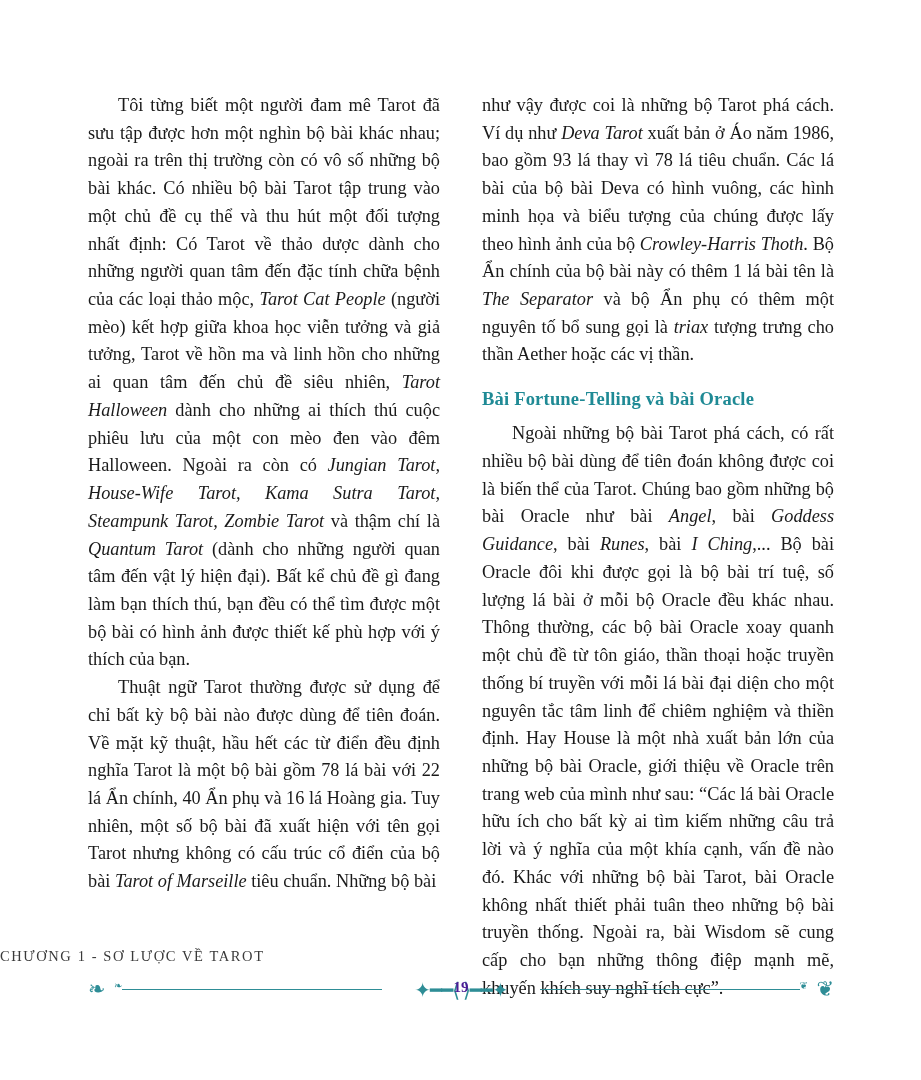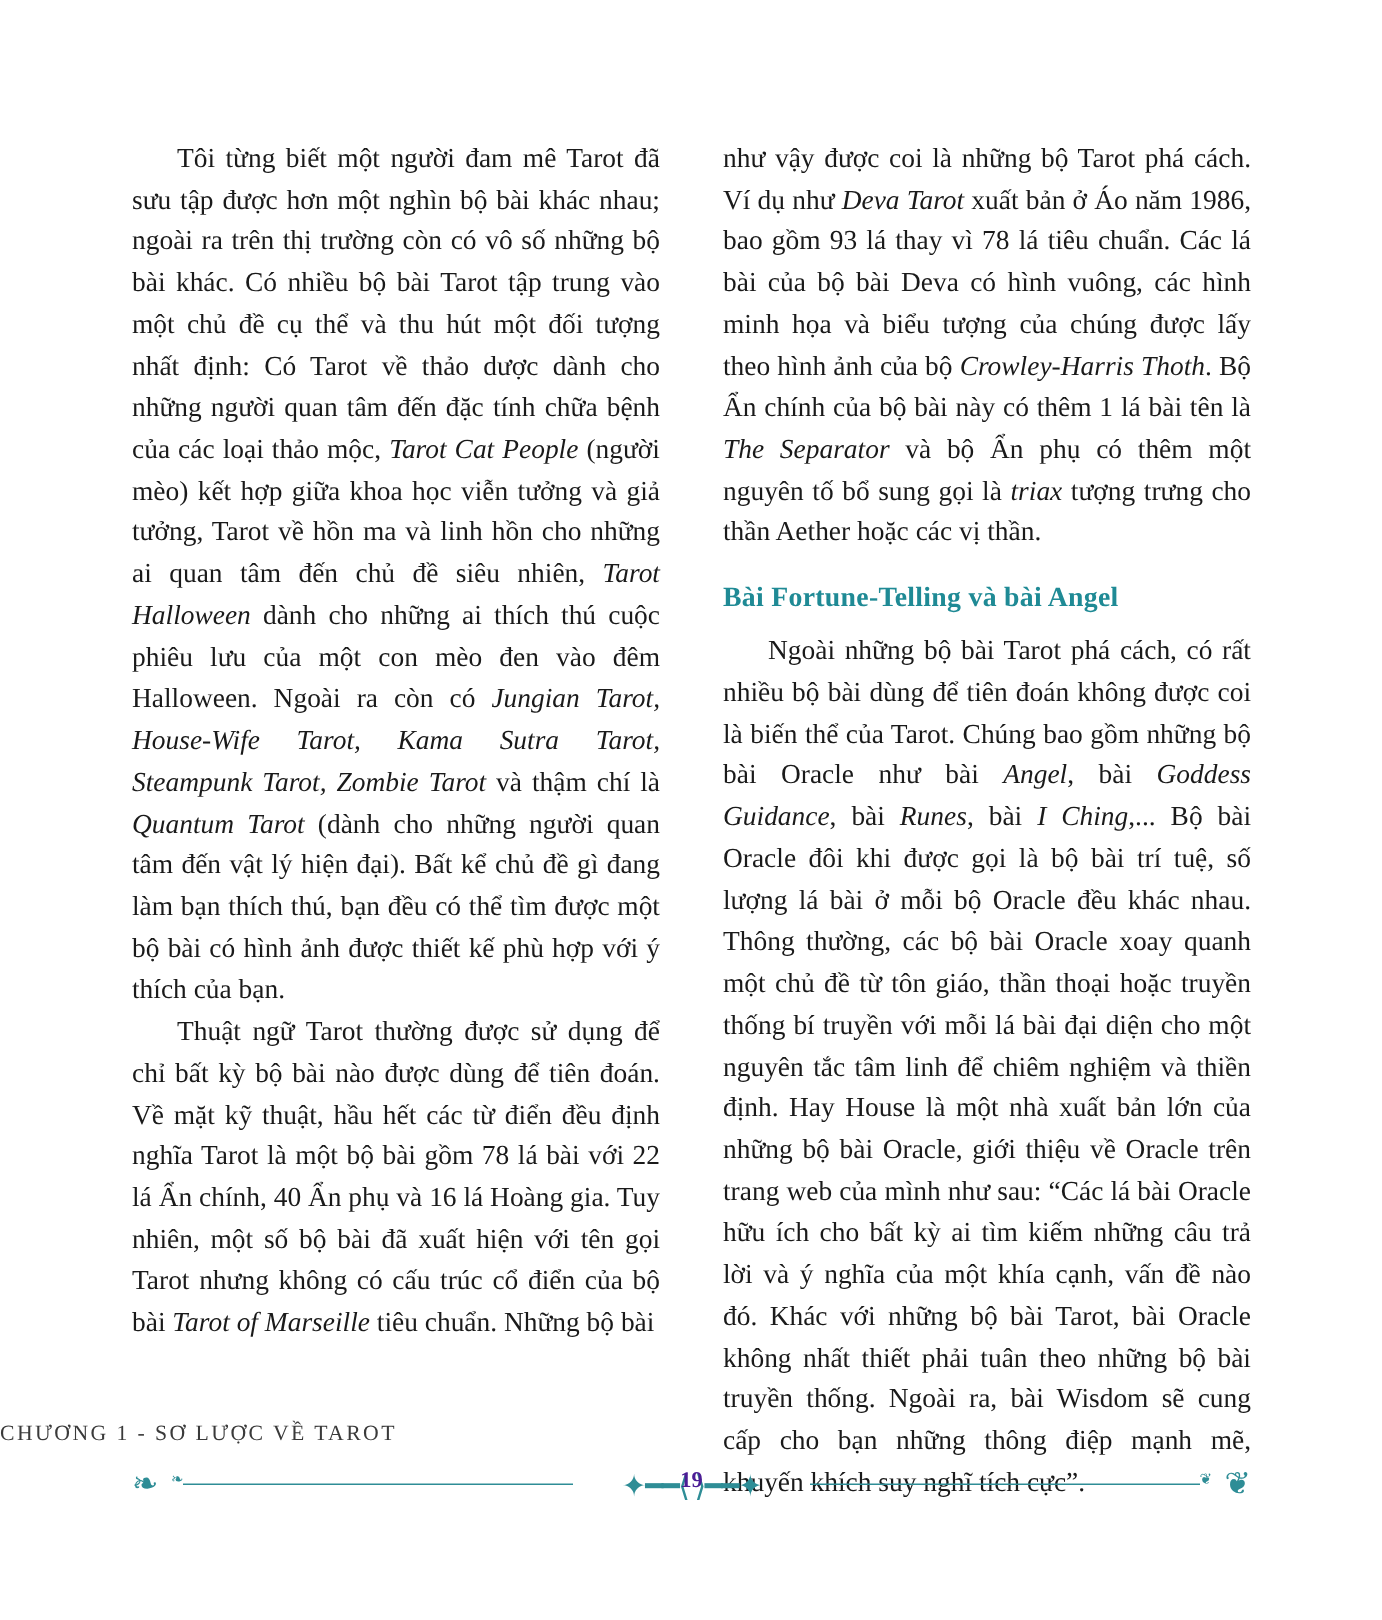--- a/index.html
+++ b/index.html
@@ -151,21 +151,21 @@
 
   <div class="columns">
 
     <div class="col">
       <p class="body-text">Tôi từng biết một người đam mê Tarot đã sưu tập được hơn một nghìn bộ bài khác nhau; ngoài ra trên thị trường còn có vô số những bộ bài khác. Có nhiều bộ bài Tarot tập trung vào một chủ đề cụ thể và thu hút một đối tượng nhất định: Có Tarot về thảo dược dành cho những người quan tâm đến đặc tính chữa bệnh của các loại thảo mộc, <em>Tarot Cat People</em> (người mèo) kết hợp giữa khoa học viễn tưởng và giả tưởng, Tarot về hồn ma và linh hồn cho những ai quan tâm đến chủ đề siêu nhiên, <em>Tarot Halloween</em> dành cho những ai thích thú cuộc phiêu lưu của một con mèo đen vào đêm Halloween. Ngoài ra còn có <em>Jungian Tarot, House-Wife Tarot, Kama Sutra Tarot, Steampunk Tarot, Zombie Tarot</em> và thậm chí là <em>Quantum Tarot</em> (dành cho những người quan tâm đến vật lý hiện đại). Bất kể chủ đề gì đang làm bạn thích thú, bạn đều có thể tìm được một bộ bài có hình ảnh được thiết kế phù hợp với ý thích của bạn.</p>
       <p class="body-text">Thuật ngữ Tarot thường được sử dụng để chỉ bất kỳ bộ bài nào được dùng để tiên đoán. Về mặt kỹ thuật, hầu hết các từ điển đều định nghĩa Tarot là một bộ bài gồm 78 lá bài với 22 lá Ẩn chính, 40 Ẩn phụ và 16 lá Hoàng gia. Tuy nhiên, một số bộ bài đã xuất hiện với tên gọi Tarot nhưng không có cấu trúc cổ điển của bộ bài <em>Tarot of Marseille</em> tiêu chuẩn. Những bộ bài</p>
     </div>
 
     <div class="col">
       <p class="body-text cont">như vậy được coi là những bộ Tarot phá cách. Ví dụ như <em>Deva Tarot</em> xuất bản ở Áo năm 1986, bao gồm 93 lá thay vì 78 lá tiêu chuẩn. Các lá bài của bộ bài Deva có hình vuông, các hình minh họa và biểu tượng của chúng được lấy theo hình ảnh của bộ <em>Crowley-Harris Thoth</em>. Bộ Ẩn chính của bộ bài này có thêm 1 lá bài tên là <em>The Separator</em> và bộ Ẩn phụ có thêm một nguyên tố bổ sung gọi là <em>triax</em> tượng trưng cho thần Aether hoặc các vị thần.</p>
-      <h2 class="section-heading spaced">Bài Fortune-Telling và bài Angel</h2>
+      <h2 class="section-heading spaced">Bài Fortune-Telling và bài Oracle</h2>
       <p class="body-text">Ngoài những bộ bài Tarot phá cách, có rất nhiều bộ bài dùng để tiên đoán không được coi là biến thể của Tarot. Chúng bao gồm những bộ bài Oracle như bài <em>Angel</em>, bài <em>Goddess Guidance</em>, bài <em>Runes</em>, bài <em>I Ching</em>,... Bộ bài Oracle đôi khi được gọi là bộ bài trí tuệ, số lượng lá bài ở mỗi bộ Oracle đều khác nhau. Thông thường, các bộ bài Oracle xoay quanh một chủ đề từ tôn giáo, thần thoại hoặc truyền thống bí truyền với mỗi lá bài đại diện cho một nguyên tắc tâm linh để chiêm nghiệm và thiền định. Hay House là một nhà xuất bản lớn của những bộ bài Oracle, giới thiệu về Oracle trên trang web của mình như sau: “Các lá bài Oracle hữu ích cho bất kỳ ai tìm kiếm những câu trả lời và ý nghĩa của một khía cạnh, vấn đề nào đó. Khác với những bộ bài Tarot, bài Oracle không nhất thiết phải tuân theo những bộ bài truyền thống. Ngoài ra, bài Wisdom sẽ cung cấp cho bạn những thông điệp mạnh mẽ, khuyến khích suy nghĩ tích cực”.</p>
     </div>
 
   </div>
 
   <div class="footer">
     <div class="chapter-line">CHƯƠNG 1 - SƠ LƯỢC VỀ TAROT</div>
 
     <div class="rule-wrap">
       <span class="orn far-left">❧</span>

